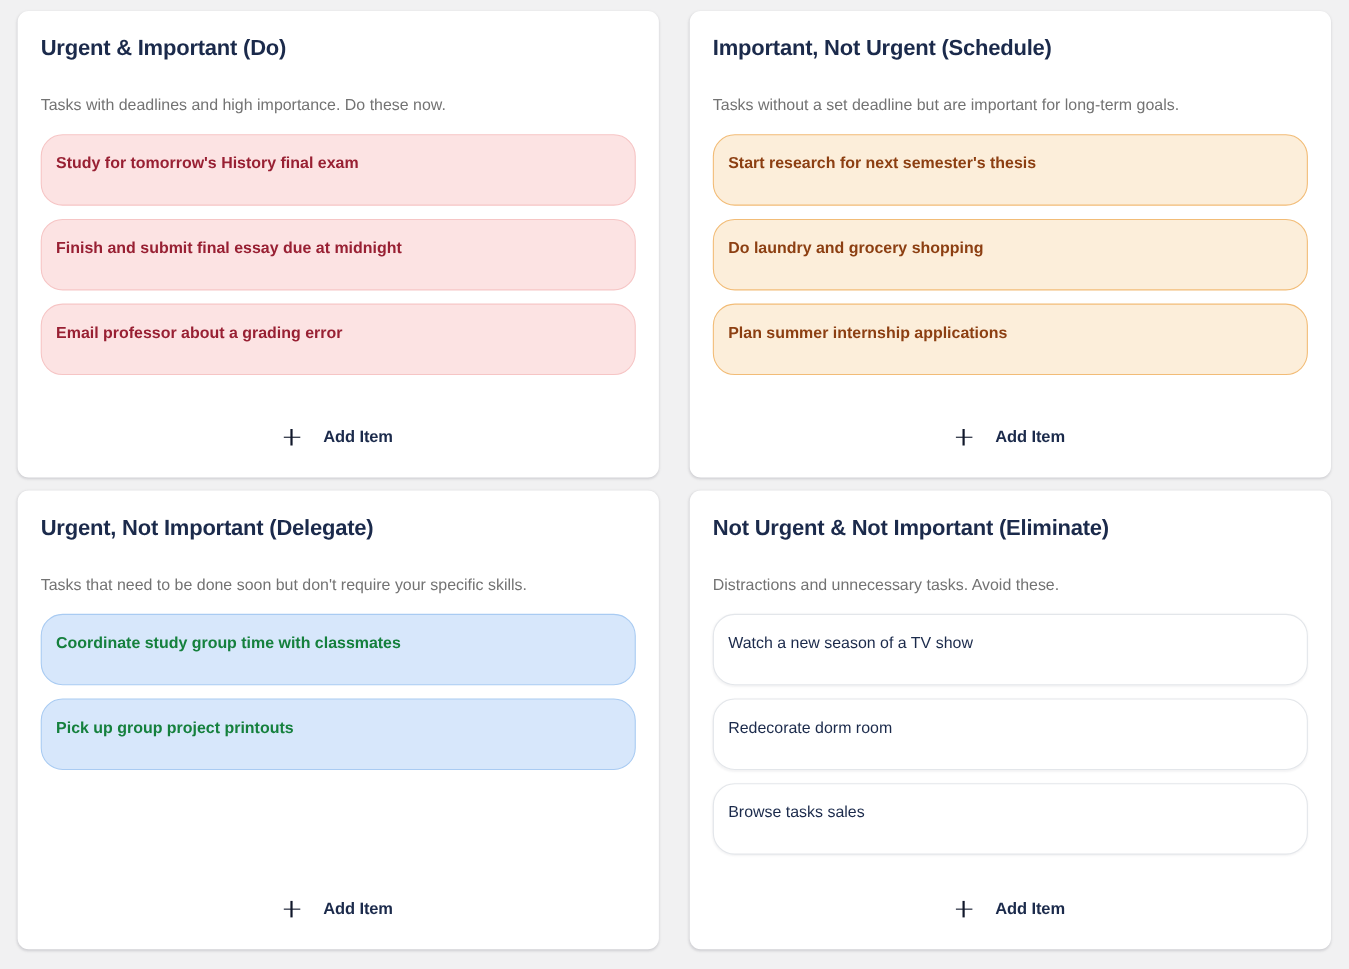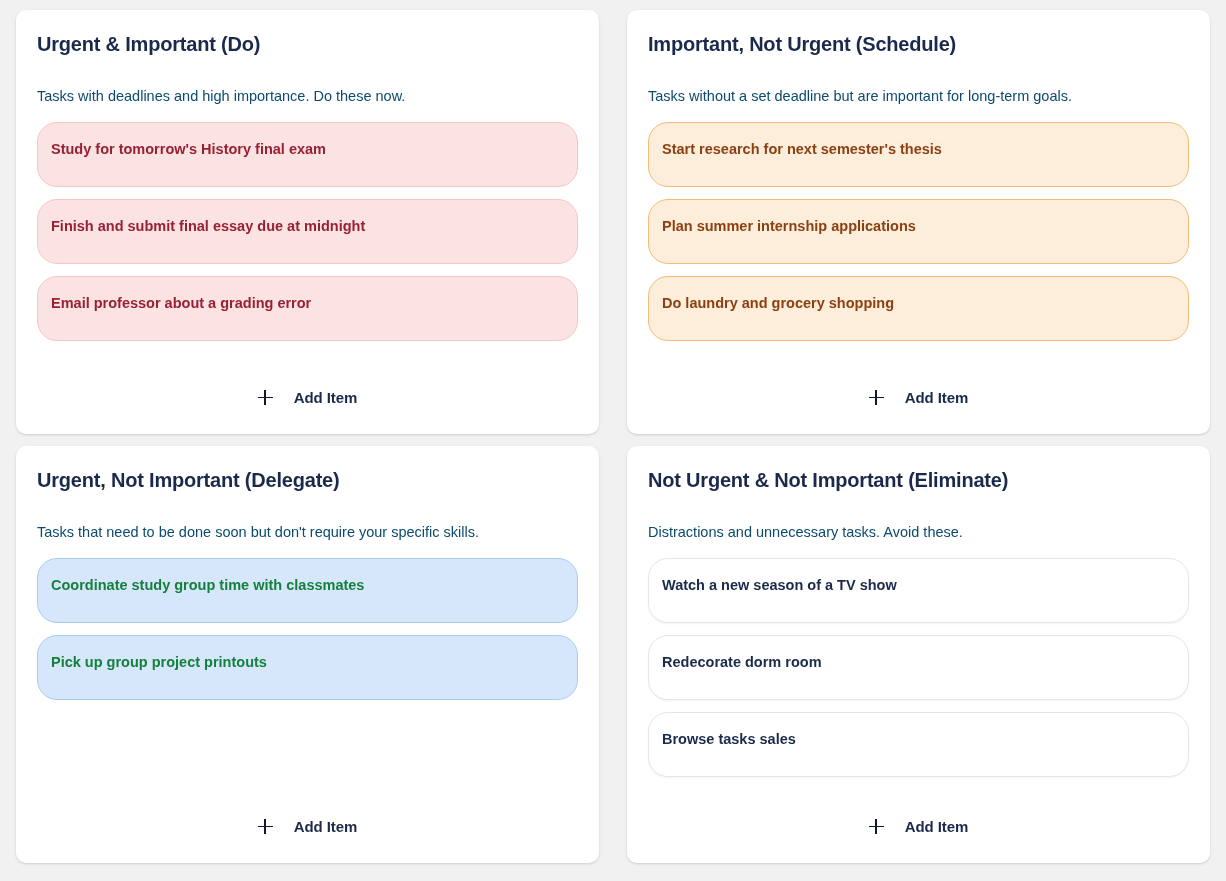--- a/index.html
+++ b/index.html
@@ -32,21 +32,21 @@
   .q-title {
     font-size: 20px;
     font-weight: 600;
     color: #1b2a4b;
     letter-spacing: -0.2px;
     line-height: 1.2;
     margin: 0 0 0 0;
   }
   .q-desc {
     font-size: 14.5px;
-    color: #0c4a6e;
+    color: #737373;
     line-height: 1.3;
     margin: 31px 0 0 0;
   }
   .item-list {
     margin-top: 16px;
     display: flex;
     flex-direction: column;
     gap: 12px;
     flex: 0 0 auto;
   }
@@ -75,21 +75,21 @@
   .q-delegate .task-item {
     background: #d7e7fb;
     border-color: #a9cbf2;
     color: #15803d;
     font-weight: bold;
   }
   .q-eliminate .task-item {
     background: #ffffff;
     border-color: #e3e6ea;
     color: #1b2a4b;
-    font-weight: bold;
+    font-weight: normal;
     box-shadow: 0 1px 2px rgba(16,24,40,0.05);
   }
   .spacer { flex: 1 1 auto; min-height: 10px; }
   .add-row {
     display: flex;
     align-items: center;
     justify-content: center;
     padding-bottom: 4px;
   }
   .add-btn {
@@ -140,22 +140,22 @@
         <span>Add Item</span>
       </button>
     </div>
   </section>
 
   <section class="quadrant q-schedule">
     <h2 class="q-title">Important, Not Urgent (Schedule)</h2>
     <p class="q-desc">Tasks without a set deadline but are important for long-term goals.</p>
     <div class="item-list">
       <div class="task-item">Start research for next semester's thesis</div>
+      <div class="task-item">Do laundry and grocery shopping</div>
       <div class="task-item">Plan summer internship applications</div>
-      <div class="task-item">Do laundry and grocery shopping</div>
     </div>
     <div class="spacer"></div>
     <div class="add-row">
       <button class="add-btn">
         <span class="plus-icon"></span>
         <span>Add Item</span>
       </button>
     </div>
   </section>
 

